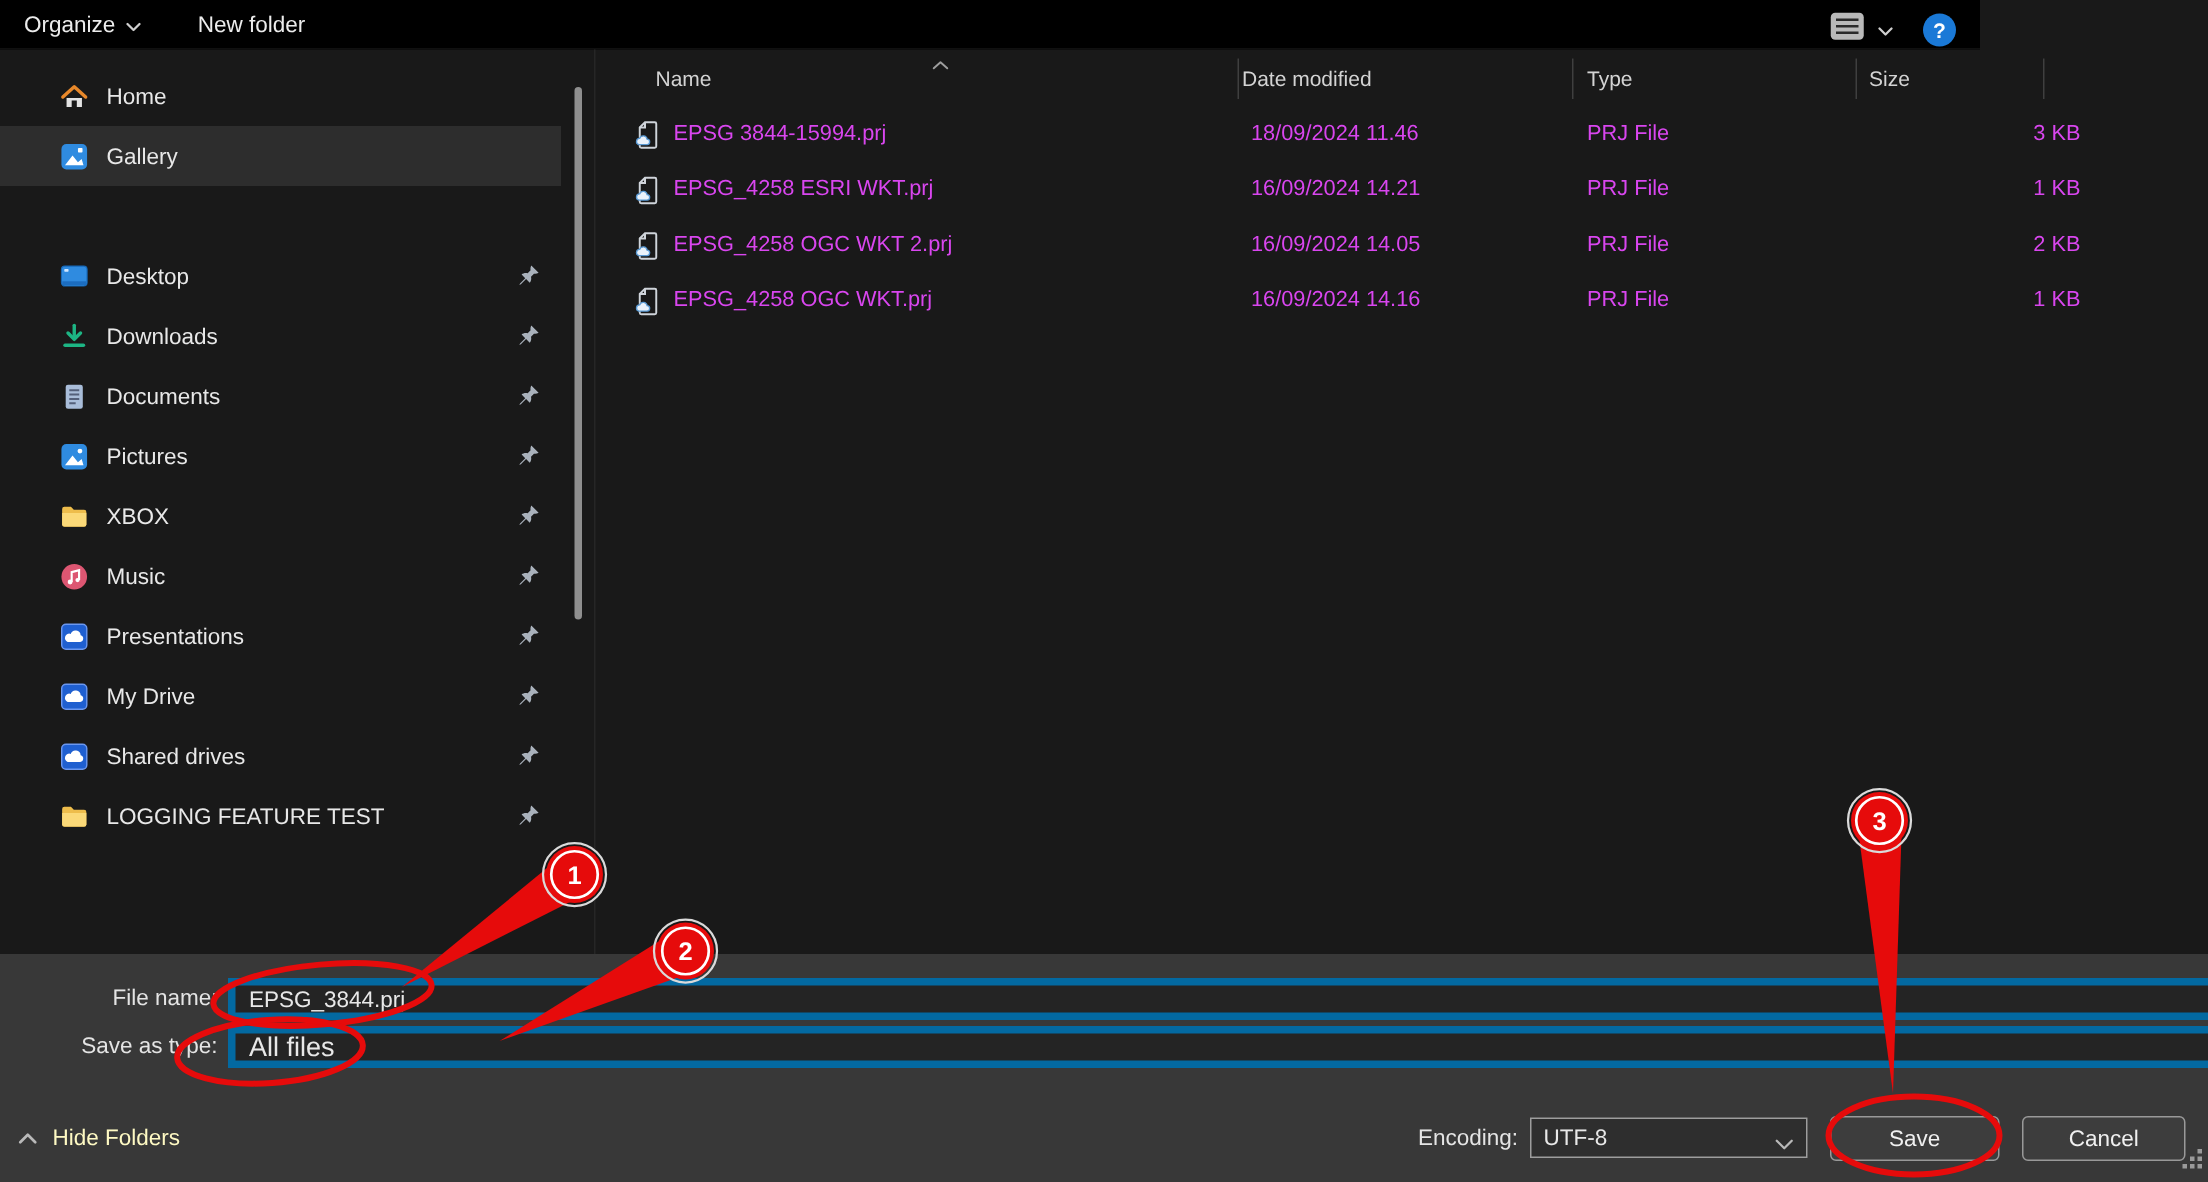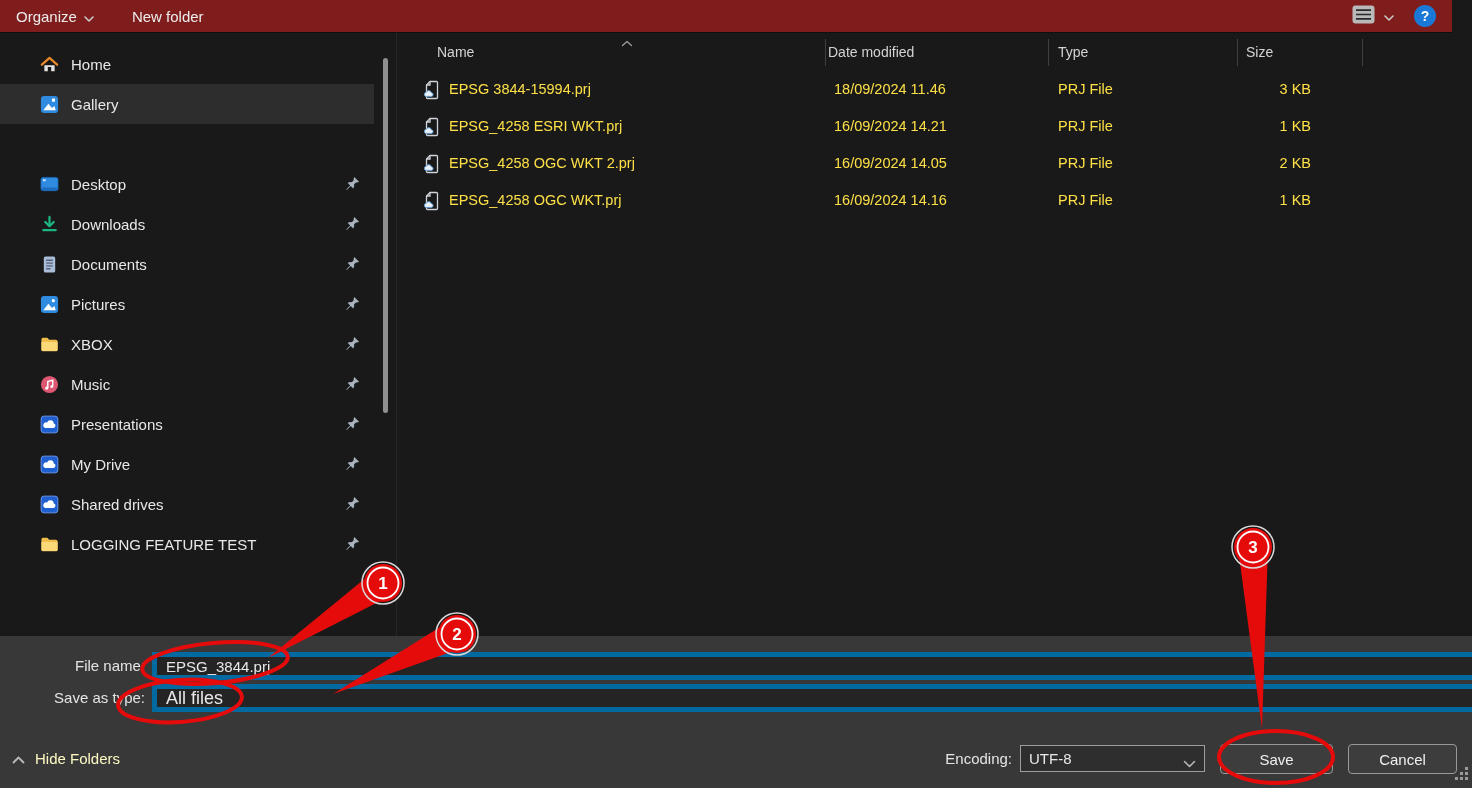--- a/index.html
+++ b/index.html
@@ -1,22 +1,22 @@
 <!DOCTYPE html>
 <html><head>
 <meta charset="utf-8">
 <style>
   * { margin:0; padding:0; box-sizing:border-box; }
   html,body { width:1472px; height:788px; overflow:hidden; background:#191919;
               font-family:"Liberation Sans","DejaVu Sans",sans-serif; }
   .app { position:relative; width:1472px; height:788px; background:#191919; color:#e6e6e6; }
 
   
-  .toolbar { position:absolute; left:0; top:0; width:1452px; height:33px;
-             background:#7f1d1d; display:flex; align-items:center; border-bottom:1px solid #101010; }
+  .toolbar { position:absolute; left:0; top:0; width:1320px; height:33px;
+             background:#000000; display:flex; align-items:flex-end; border-bottom:1px solid #101010; }
   .tb-item { display:flex; align-items:center; gap:7px; font-size:15px; color:#ececec;
              padding:0 6px; height:100%; cursor:default; }
   .tb-item.first { margin-left:10px; }
   .tb-item.second { margin-left:26px; }
   .tb-right { margin-left:auto; display:flex; align-items:center; gap:20px; margin-right:16px; }
   .view-btn { display:flex; align-items:center; gap:9px; }
   .help-btn { width:22px; height:22px; border-radius:50%; background:#1a79d7; color:#fff;
               font-size:14px; font-weight:bold; display:flex; align-items:center; justify-content:center; }
 
   
@@ -35,26 +35,26 @@
   .vdiv { position:absolute; left:396px; top:33px; width:1px; height:603px; background:#262626; }
 
   
   .filepanel { position:absolute; left:397px; top:33px; width:1075px; height:603px; }
   .cols-header { position:relative; height:39px; font-size:14px; color:#d3d3d3; }
   .hdr-label { position:absolute; top:11px; }
   .hdr-name { left:40px; } .hdr-date { left:431px; } .hdr-type { left:661px; } .hdr-size { left:849px; }
   .hdr-div { position:absolute; top:6px; width:1px; height:27px; background:#3f3f3f; }
   .hd1{left:428px;} .hd2{left:651px;} .hd3{left:840px;} .hd4{left:965px;}
   .sort-caret { position:absolute; left:224px; top:1px; }
-  .file-row { position:relative; height:37px; font-size:14.5px; color:#fde047; }
+  .file-row { position:relative; height:37px; font-size:14.5px; color:#d946ef; }
   .file-row .cell { position:absolute; top:9px; }
   .file-row .icon { position:absolute; left:26px; top:8px; width:18px; height:20px; }
   .file-row .icon svg { width:18px; height:20px; }
   .c-name { left:52px; } .c-date { left:437px; } .c-type { left:661px; }
-  .c-size { left:804px; width:110px; text-align:right; }
+  .c-size { left:880px; width:110px; text-align:right; }
 
   
   .bottom { position:absolute; left:0; top:636px; width:1472px; height:152px; background:#383838; }
   .fld-label { position:absolute; left:0; width:145px; text-align:right; font-size:15px;
                color:#e4e4e4; height:28px; line-height:28px; }
   .lbl1 { top:16px; } .lbl2 { top:48px; }
   .field { position:absolute; left:152px; width:1367px; height:28px; background:#242424;
            border:5px solid #0369a1; display:flex; align-items:center; }
   .fld1 { top:16px; } .fld2 { top:48px; }
   .field input { background:transparent; border:none; outline:none; color:#e8e8e8;

